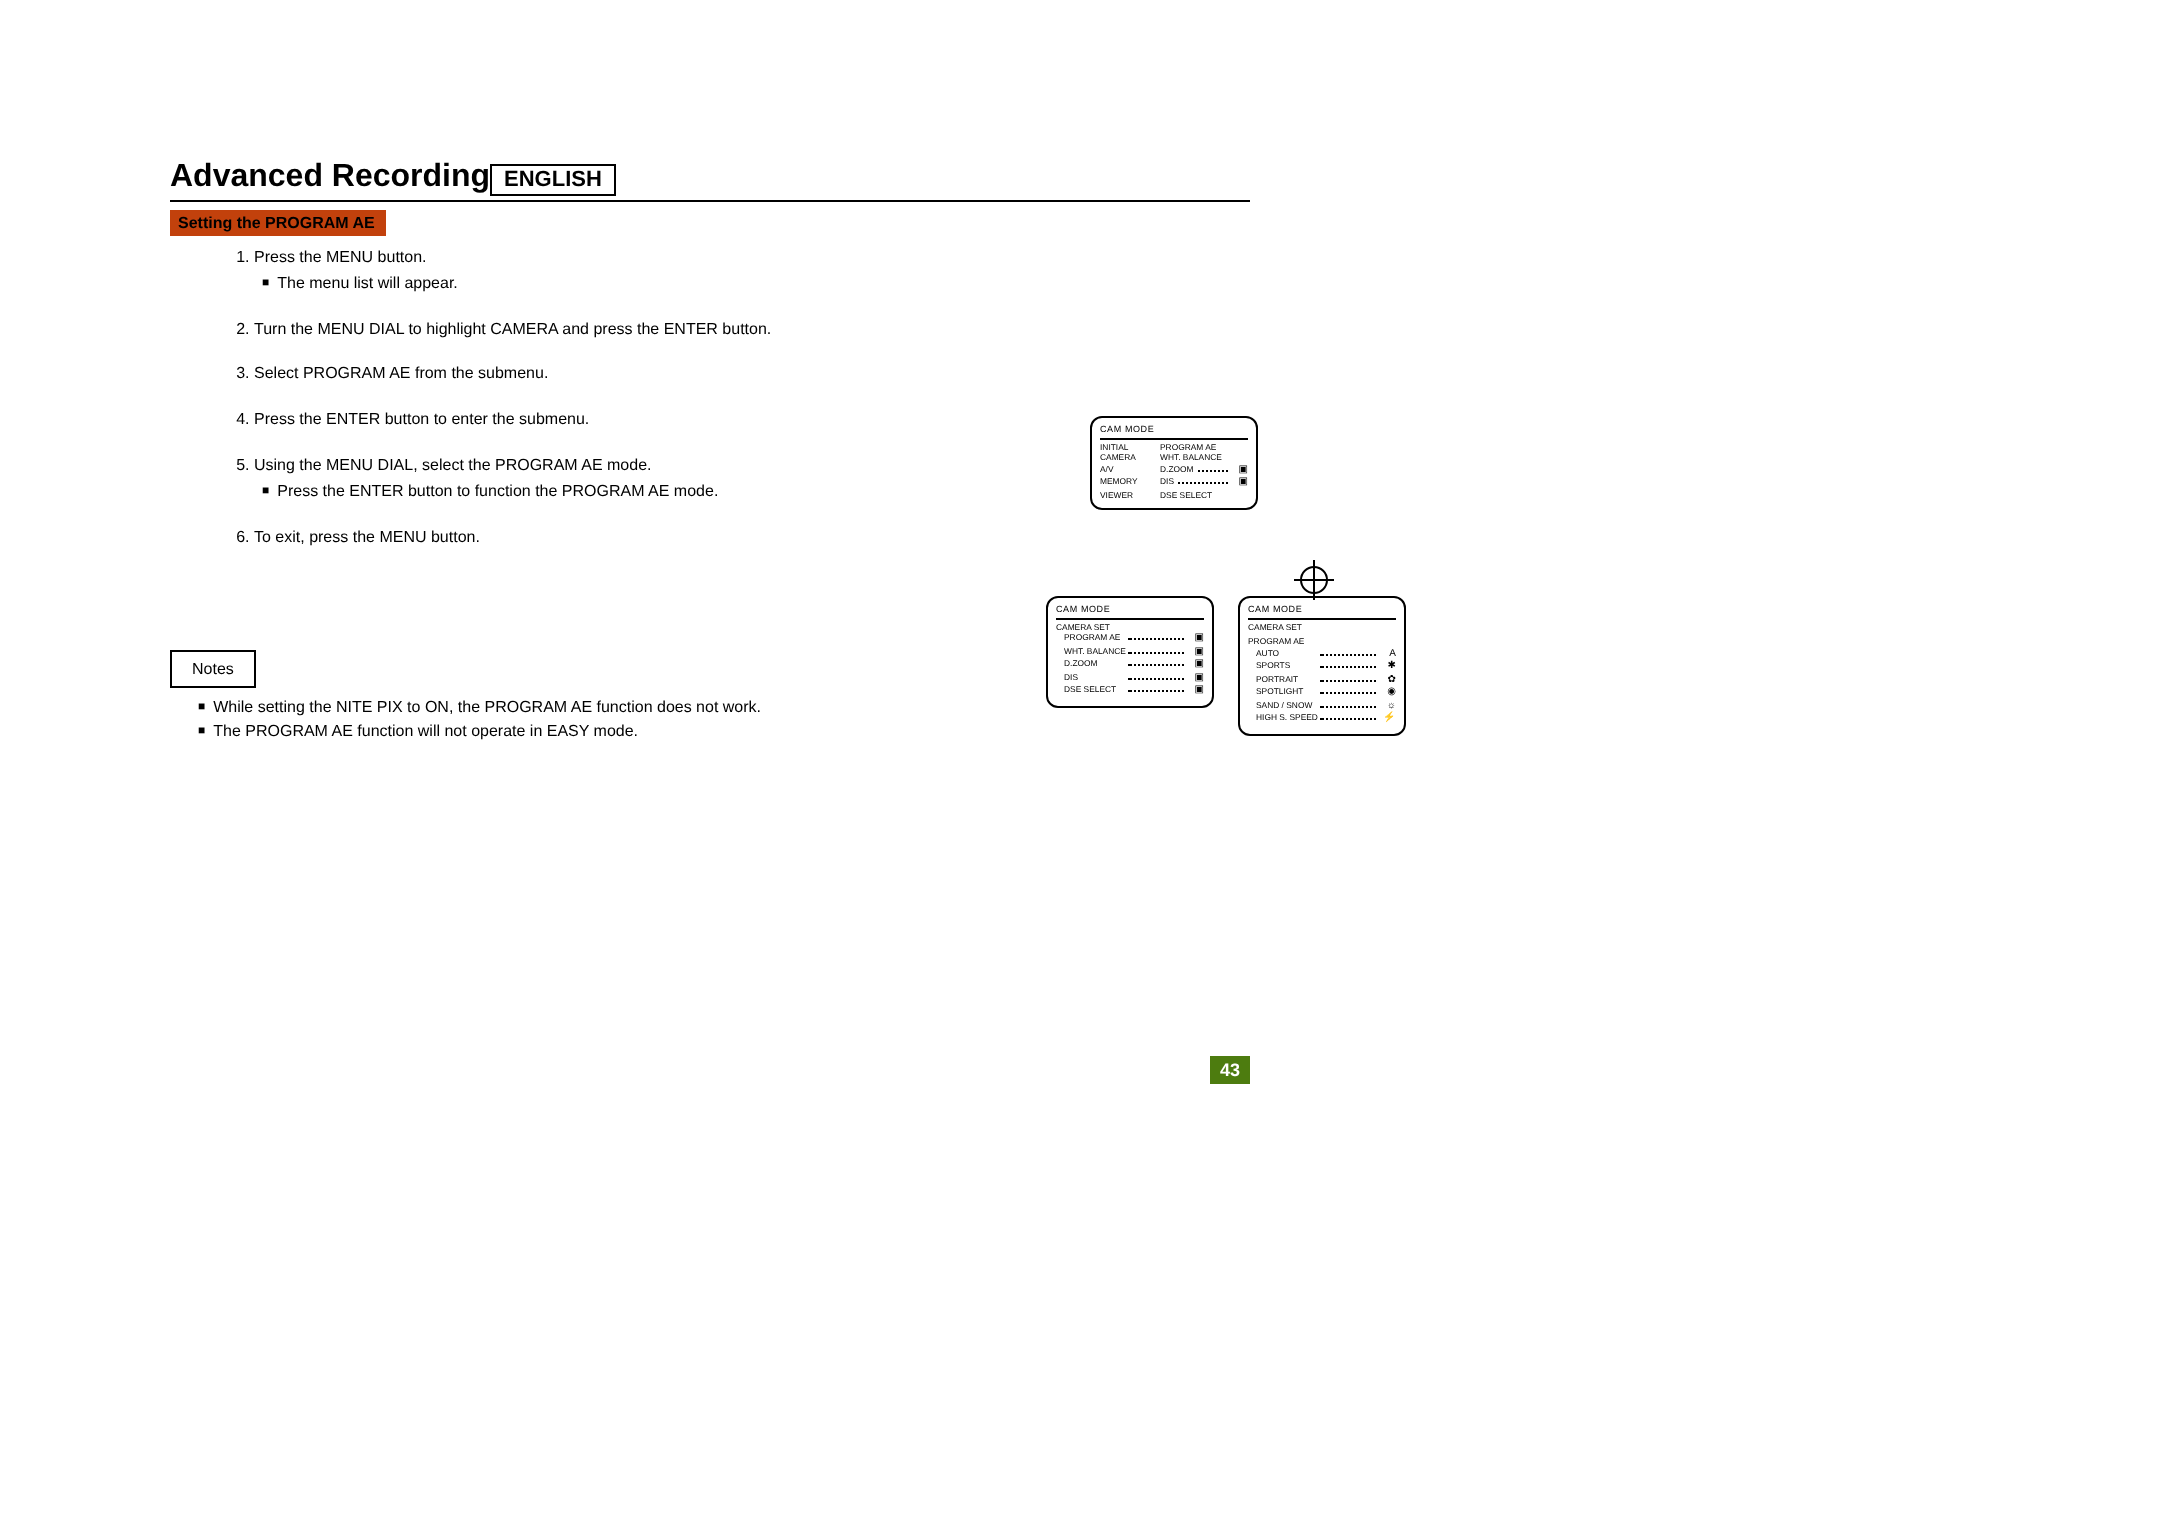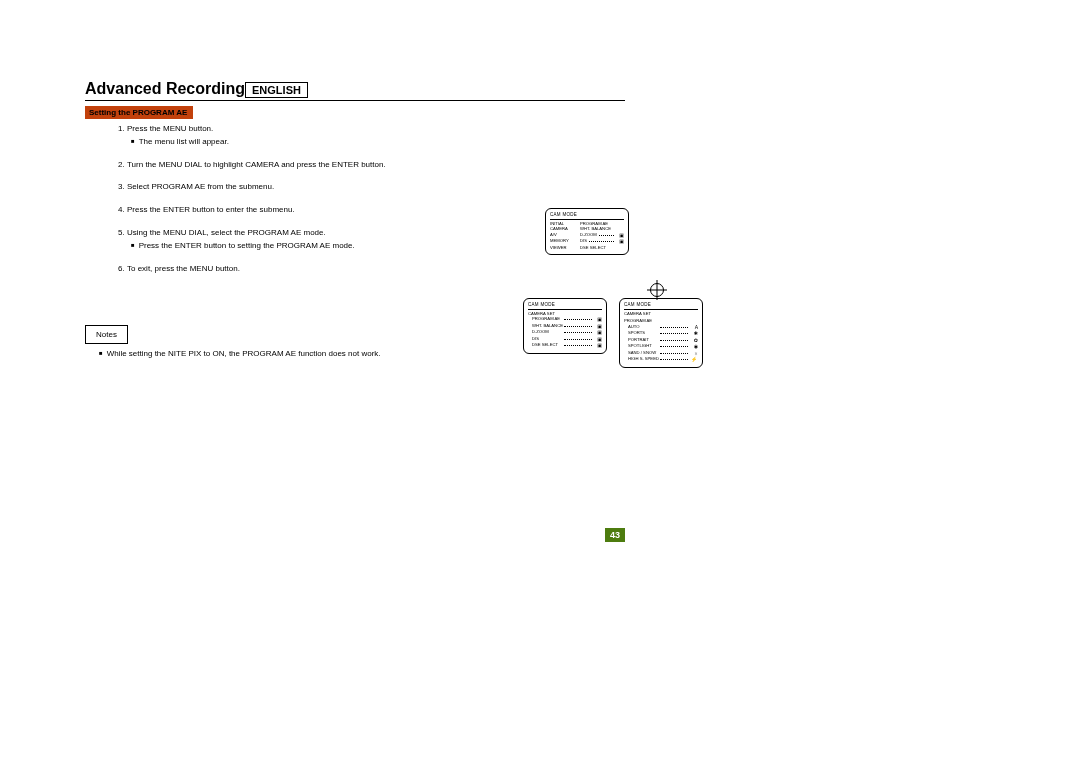--- a/index.html
+++ b/index.html
@@ -167,29 +167,30 @@
       <ul class="inner">
         <li>The menu list will appear.</li>
       </ul>
     </li>
     <li>Turn the MENU DIAL to highlight CAMERA and press the ENTER button.</li>
     <li>Select PROGRAM AE from the submenu.</li>
     <li>Press the ENTER button to enter the submenu.</li>
     <li>
       <span>Using the MENU DIAL, select the PROGRAM AE mode.</span>
       <ul class="inner">
-        <li>Press the ENTER button to setting the PROGRAM AE mode.</li>
+        <li>Press the ENTER button to function the PROGRAM AE mode.</li>
       </ul>
     </li>
     <li>To exit, press the MENU button.</li>
   </ol>
 
   <div class="notes-label">Notes</div>
   <ul class="notes">
     <li>While setting the NITE PIX to ON, the PROGRAM AE function does not work.</li>
+    <li>The PROGRAM AE function will not operate in EASY mode.</li>
   </ul>
 
   <div class="page-num">43</div>
 
   
   <div class="panels">
 
     <div class="panel p1">
       <div class="mt">CAM MODE</div>
       <div class="mrow">

